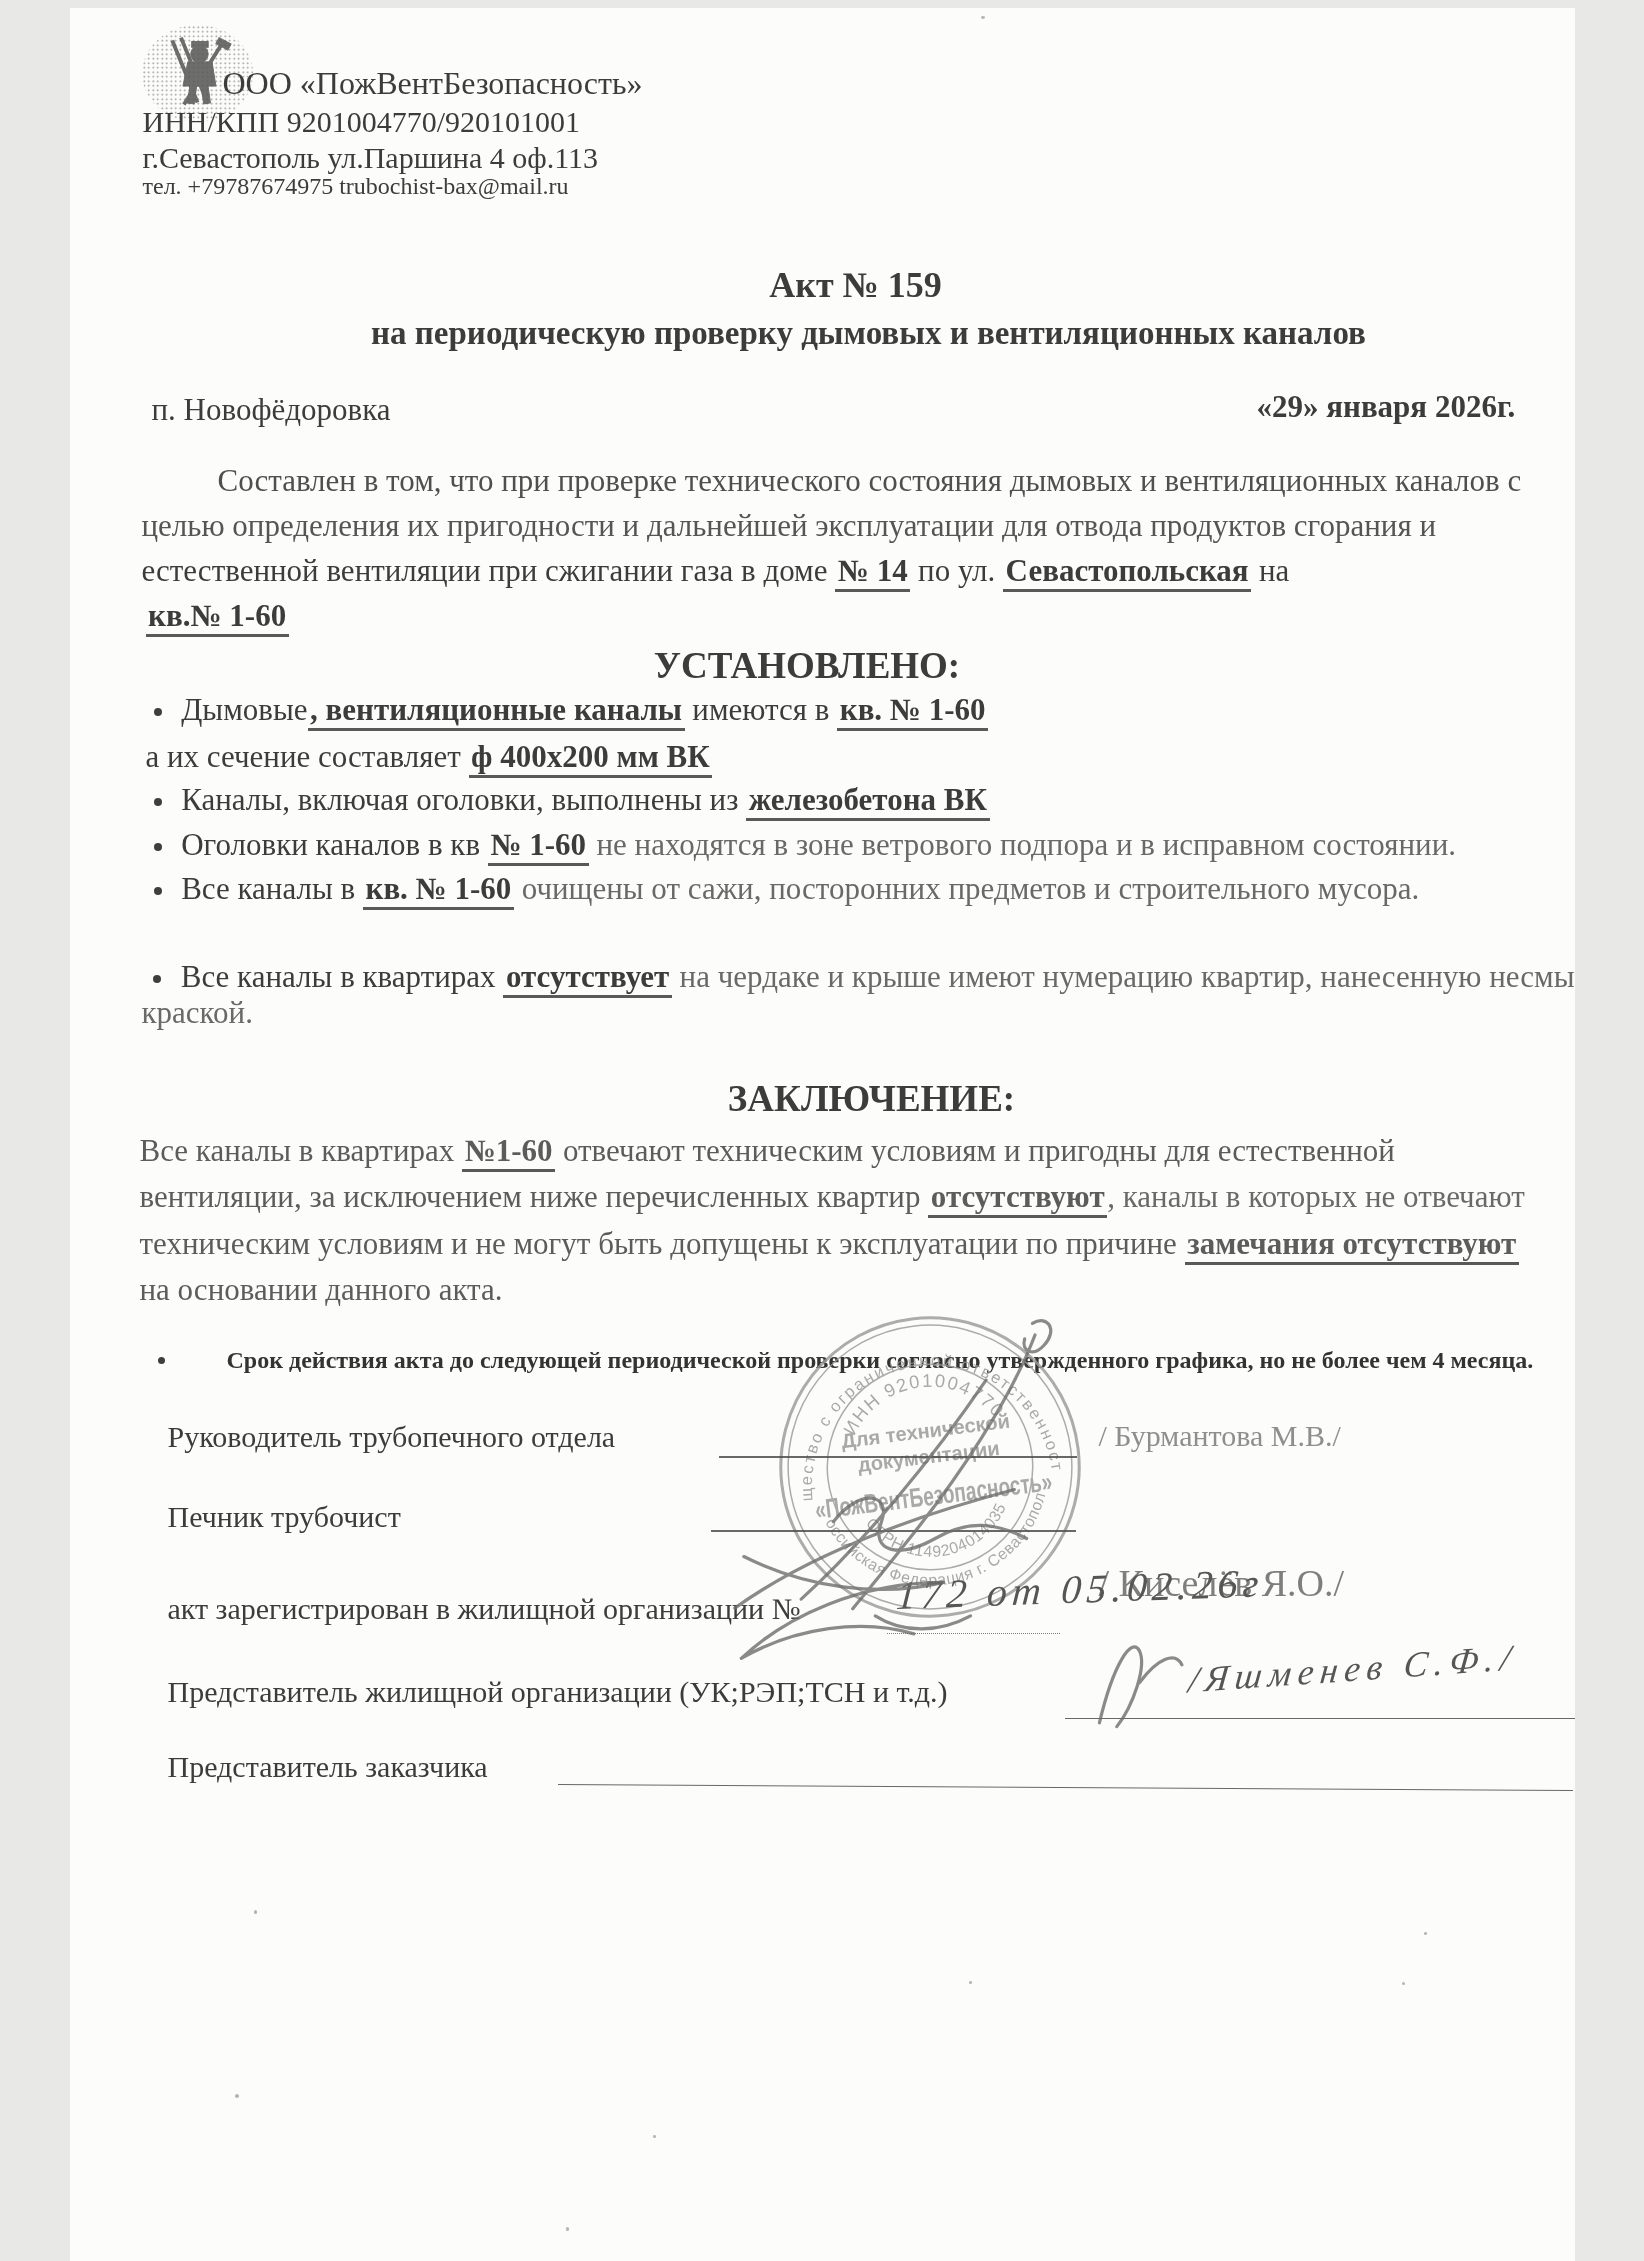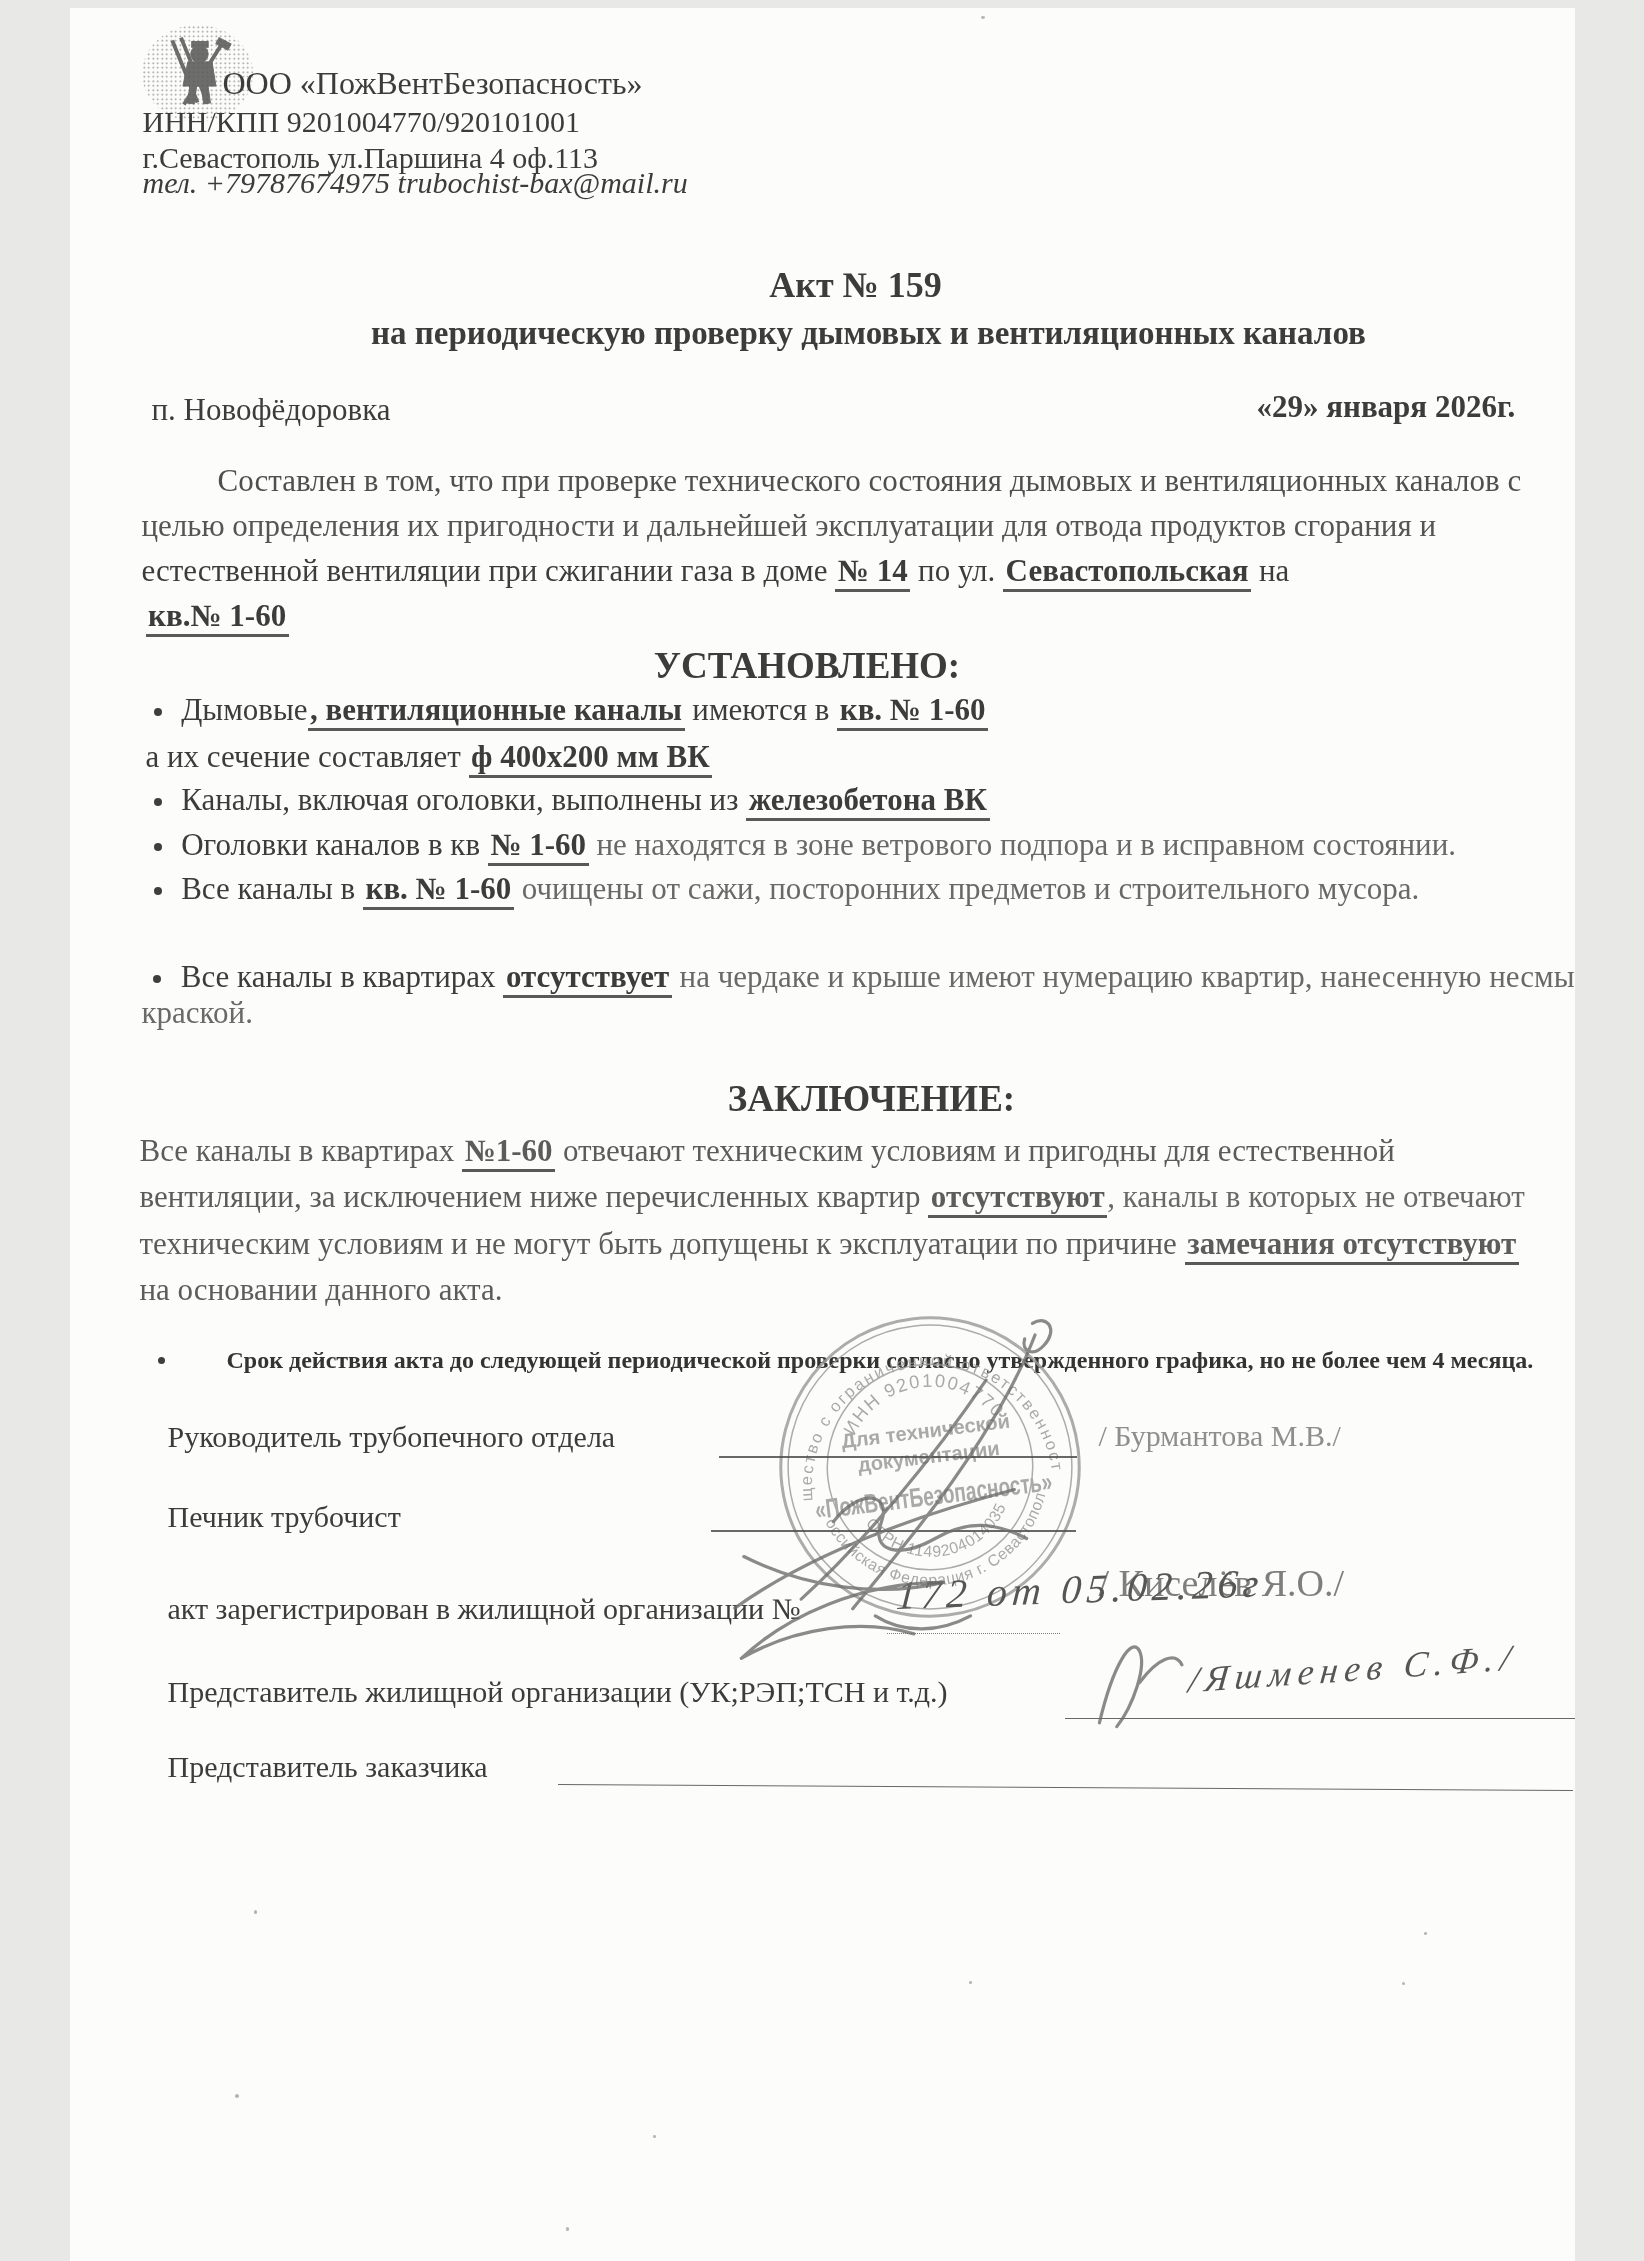--- a/index.html
+++ b/index.html
@@ -49,21 +49,21 @@
         <circle cx="52" cy="30" r="9"></circle>
         <path d="M40,38 L65,38 L69,63 L35,63 Z"></path>
         <rect x="41" y="62" width="7" height="19" transform="rotate(8 44 71)"></rect>
         <rect x="55" y="62" width="7" height="19" transform="rotate(-8 58 71)"></rect>
       </g>
     </svg>
   </div>
   <div class="abs hdr" style="left:153px; top:59px; font-size:32px;">ООО «ПожВентБезопасность»</div>
   <div class="abs hdr" style="left:73px; top:98px; font-size:30px;">ИНН/КПП 9201004770/920101001</div>
   <div class="abs hdr" style="left:73px; top:134px; font-size:30px;">г.Севастополь ул.Паршина 4 оф.113</div>
-  <div class="abs hdr" style="left:73px; top:159px; font-size:30px;font-style:italic;">тел. +79787674975 trubochist-bax@mail.ru</div>
+  <div class="abs hdr" style="left:73px; top:166px; font-size:24px;">тел. +79787674975 trubochist-bax@mail.ru</div>
 
   <div class="abs b c" style="left:0; top:256px; width:1572px; font-size:36px;">Акт № 159</div>
   <div class="abs b c" style="left:0; top:307px; width:1598px; font-size:33px;">на периодическую проверку дымовых и вентиляционных каналов</div>
 
   <div class="abs" style="left:82px; top:384px; font-size:31px;">п. Новофёдоровка</div>
   <div class="abs b" style="left:1187px; top:381px; font-size:31px;">«29» января 2026г.</div>
 
   <div class="abs" style="left:148px; top:455px; font-size:31px; color:#4f4f4f;">Составлен в том, что при проверке технического состояния дымовых и вентиляционных каналов с</div>
   <div class="abs" style="left:72px; top:500px; font-size:31px; color:#555;text-align:right;">целью определения их пригодности и дальнейшей эксплуатации для отвода продуктов сгорания и</div>
   <div class="abs" style="left:72px; top:545px; font-size:31px;">

